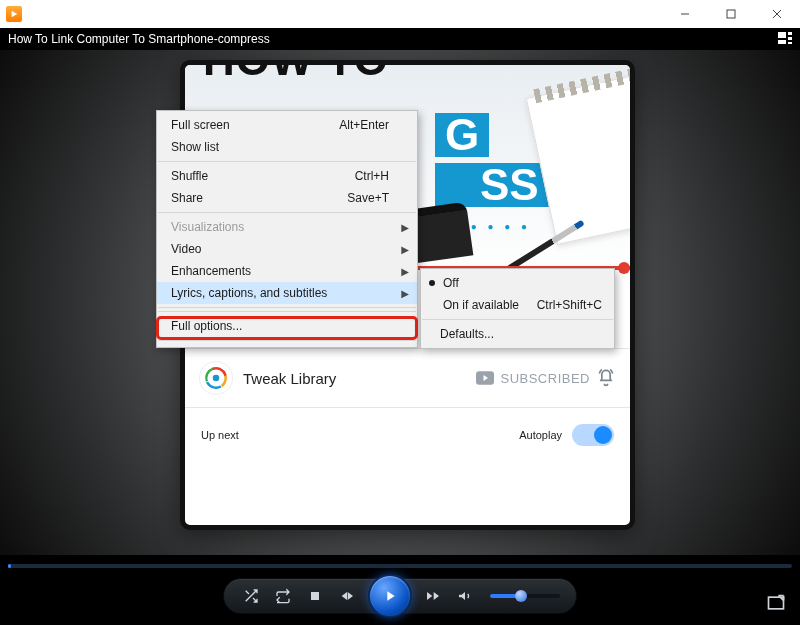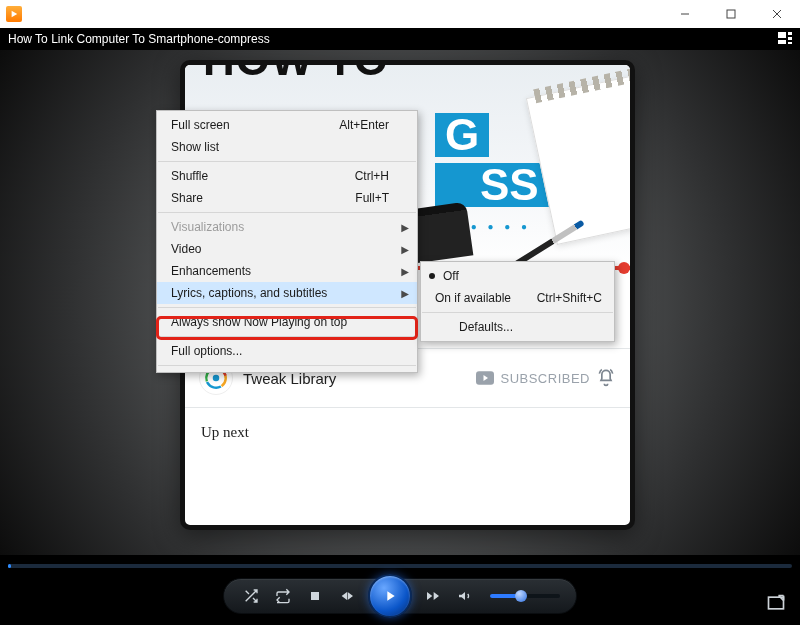--- a/index.html
+++ b/index.html
@@ -42,21 +42,21 @@
   .action .ic svg { width:26px; height:26px; }
 
   .channel { display:flex; align-items:center; padding:12px 14px; gap:10px; border-bottom:1px solid #e3e6e8;}
   .chlogo { width:34px; height:34px; border-radius:50%; background:#fff; border:1px solid #eee; display:flex; align-items:center; justify-content:center;}
   .chlogo svg { width:26px; height:26px;}
   .chname { font-size:15px; color:#222; flex:1;}
   .sub { display:flex; align-items:center; gap:6px; color:#9aa2ab; font-size:13px; letter-spacing:0.5px;}
   .bell { color:#7c858f;}
 
   .upnext { display:flex; align-items:center; justify-content:space-between; padding:16px 16px;}
-  .upnext span { font-size:15px; color:#222;font-family:Liberation Serif, serif;}
+  .upnext span { font-size:11px; color:#222;}
   .autorow { display:flex; align-items:center; gap:10px; color:#222; font-size:15px;}
   .toggle { width:42px; height:22px; background:#b9d8ff; border-radius:11px; position:relative;}
   .toggle::after { content:""; position:absolute; right:2px; top:2px; width:18px; height:18px; border-radius:50%; background:#1a8cff;}
 
   
   .ctx { position:absolute; background:#f1f1f1; border:1px solid #bfbfbf; box-shadow:2px 3px 8px rgba(0,0,0,.30); font-size:12px; color:#1b1b1b; padding:3px 0;}
   .ctx .row { display:flex; align-items:center; height:22px; padding:0 20px 0 14px; position:relative; white-space:nowrap;}
   .ctx .row .kb { position:absolute; right:28px; }
   .ctx .row .chev { position:absolute; right:8px; font-size:10px; color:#4a4a4a;}
   .ctx .sep { height:1px; background:#d6d6d6; margin:3px 1px;}
@@ -204,82 +204,83 @@
           <span class="bell">
             <svg width="20" height="20" viewBox="0 0 24 24" fill="none" stroke="currentColor" stroke-width="2">
                 <path d="M18 16H6l1-2V9a5 5 0 1 1 10 0v5l1 2zM4 8c1-4 3-5 3-5m13 5c-1-4-3-5-3-5M10 20a2 2 0 0 0 4 0"></path>
               </svg>
           </span>
         </div>
       </div>
 
       <div class="upnext">
         <span>Up next</span>
+        <div class="autorow">
+          <span>Autoplay</span>
+          <div class="toggle"></div>
+        </div>
       </div>
     </div>
 
     <div class="ctx" style="top:60px; left:156px; width:262px;">
       <div class="row">
           <span>Full screen</span>
           <span class="kb">Alt+Enter</span>
         </div>
       <div class="row">
           <span>Show list</span>
         </div>
       <div class="sep"></div>
       <div class="row">
           <span>Shuffle</span>
           <span class="kb">Ctrl+H</span>
         </div>
       <div class="row">
           <span>Share</span>
-          <span class="kb">Full+T</span>
+          <span class="kb">Save+T</span>
         </div>
       <div class="sep"></div>
       <div class="row disabled">
           <span>Visualizations</span>
           <span class="chev">▶</span>
         </div>
       <div class="row">
           <span>Video</span>
           <span class="chev">▶</span>
         </div>
       <div class="row">
           <span>Enhancements</span>
           <span class="chev">▶</span>
         </div>
       <div class="row hi">
           <span>Lyrics, captions, and subtitles</span>
           <span class="chev">▶</span>
         </div>
       <div class="sep"></div>
-      <div class="row">
-          <span>Always show Now Playing on top</span>
-        </div>
       <div class="sep"></div>
       <div class="row">
           <span>Full options...</span>
         </div>
       <div class="sep"></div>
     </div>
 
     <div class="redbox" style="top:266px; left:156px; width:262px; height:24px;"></div>
 
-    <div class="ctx" style="top:211px; left:420px; width:195px;">
+    <div class="ctx" style="top:218px; left:420px; width:195px;">
       <div class="row">
         <span class="radio-dot"></span>
         <span style="margin-left:8px">Off</span>
       </div>
       <div class="row">
-          <span style="">On if available</span>
+          <span style="margin-left:8px">On if available</span>
           <span class="kb" style="right:12px">Ctrl+Shift+C</span>
         </div>
       <div class="sep"></div>
       <div class="row">
-          <span style="margin-left:24px">Defaults...</span>
+          <span style="margin-left:5px">Defaults...</span>
         </div>
     </div>
   </div>
 
   <div class="seekbar">
     <div class="seek-track">
         <div class="seek-fill"></div>
       </div>
   </div>
 

